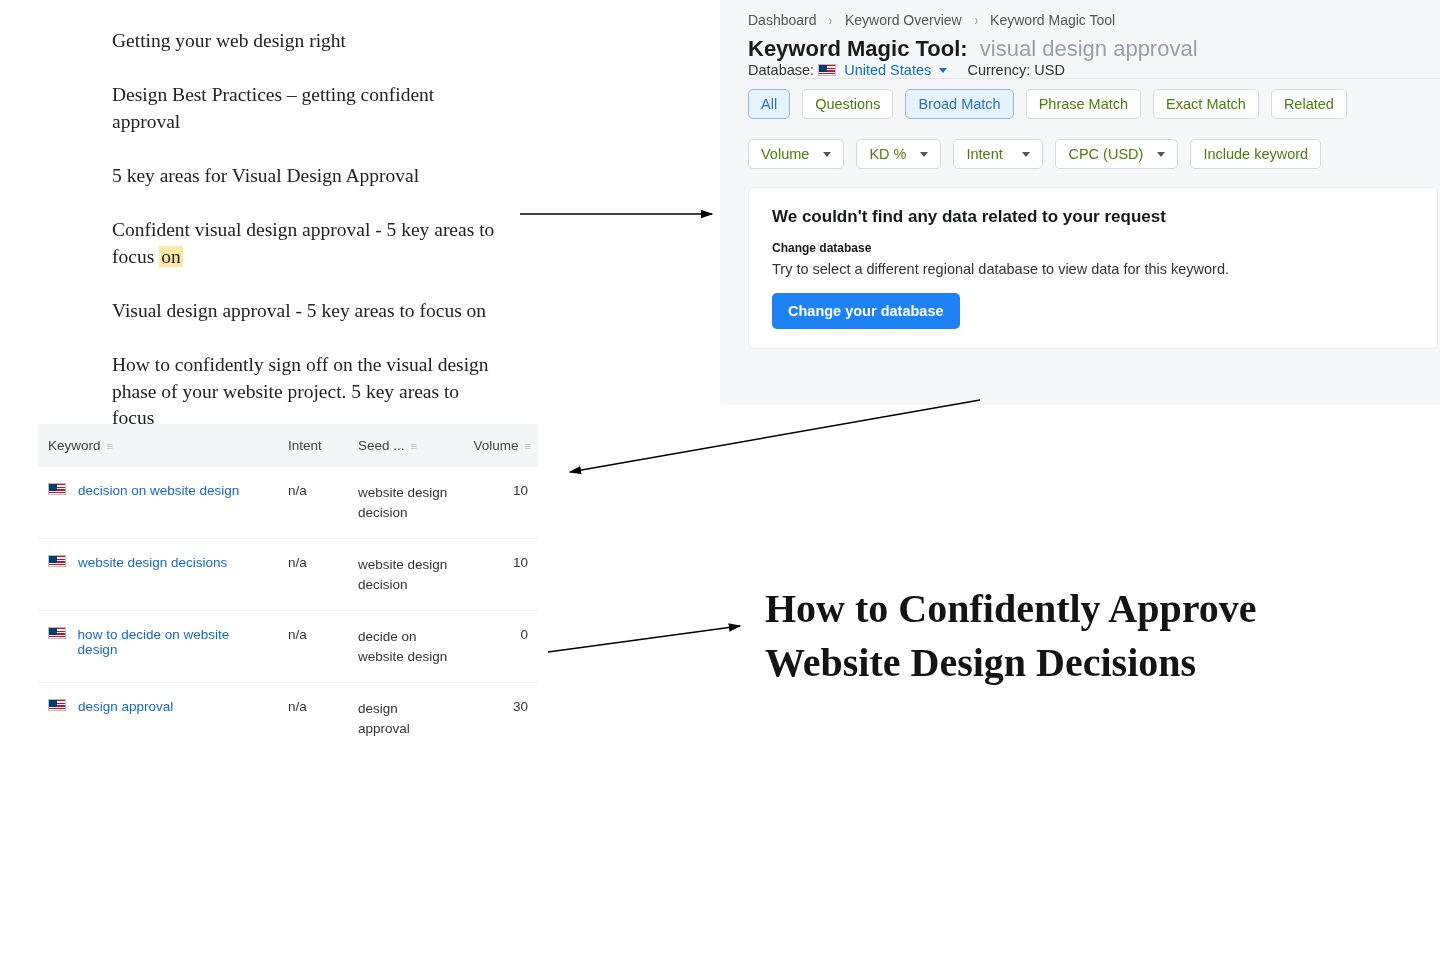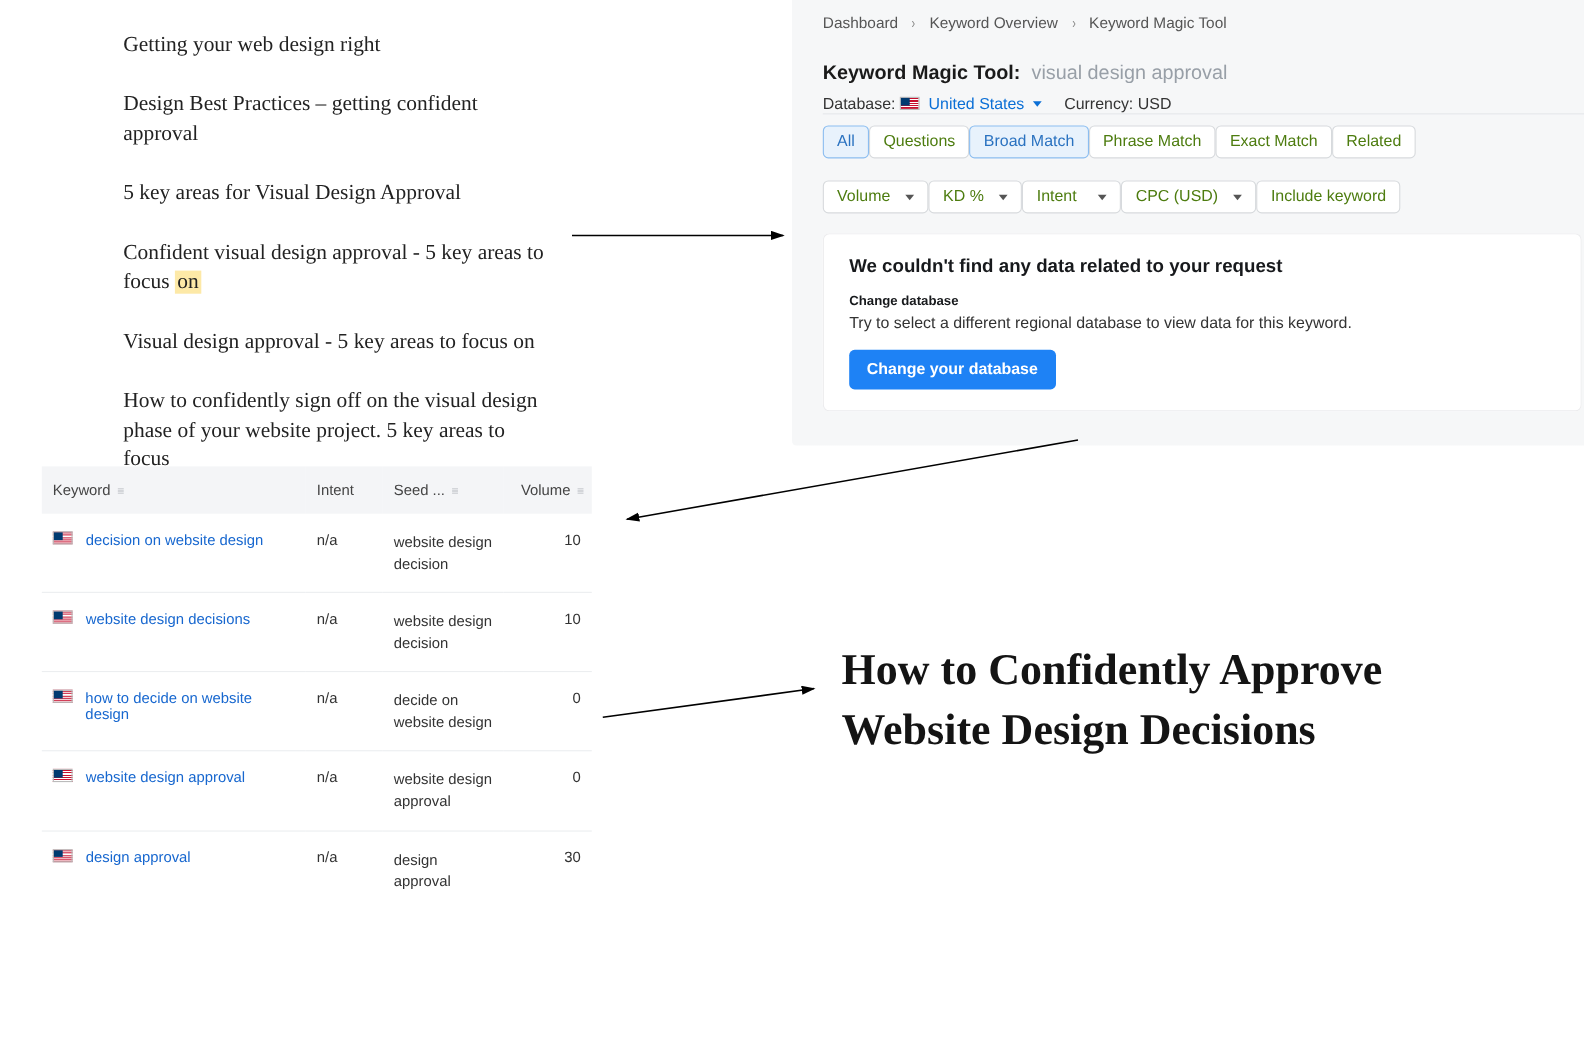--- a/index.html
+++ b/index.html
@@ -5,32 +5,32 @@
   * { box-sizing: border-box; margin: 0; padding: 0; }
   body { font-family: -apple-system, BlinkMacSystemFont, "Segoe UI", Helvetica, Arial, sans-serif; background: #fff; color: #111; width: 1440px; height: 955px; position: relative; overflow: hidden; }
 
   
   .headlines { position: absolute; left: 80px; top: 28px; width: 420px; font-family: Georgia, "Times New Roman", serif; color: #222; font-size: 19.5px; line-height: 1.35; }
   .headlines .hl { margin-bottom: 28px; margin-left: 32px; }
   .hlmark { background: #fde9a7; padding: 0 2px; }
 
   
   .kmt { position: absolute; left: 720px; top: 0; width: 720px; height: 405px; padding: 12px 0 0 28px; background: linear-gradient(#f6f7f8, #f6f7f8); border-radius: 0 0 0 4px; overflow: hidden; }
-  .breadcrumb { font-size: 14px; color: #555; margin-bottom: 28px; }
+  .breadcrumb { font-size: 14px; color: #555; margin-bottom: 8px; }
   .bc-sep { margin: 0 8px; color: #888; display:inline-block; transform: scaleX(0.7);}
-  .kmt-title { font-size: 18px; font-weight: 700; color: #1a1a1a; margin-bottom: 10px; }
+  .kmt-title { font-size: 22px; font-weight: 700; color: #1a1a1a; }
   .kmt-title .term { font-weight: 400; color: #989fa7; }
   .kmt-meta { font-size: 14.5px; color: #333; }
   .kmt-meta .db-link { color: #0b6fd6; cursor: pointer; }
   .flag { display:inline-block; width:18px; height:12px; position:relative; vertical-align:-1px; margin-right:4px; background: linear-gradient(#c70f2e 0 8%, #fff 8% 16%, #c70f2e 16% 24%, #fff 24% 32%, #c70f2e 32% 40%, #fff 40% 48%, #c70f2e 48% 56%, #fff 56% 64%, #c70f2e 64% 72%, #fff 72% 80%, #c70f2e 80% 88%, #fff 88% 96%, #c70f2e 96% 100%); border:0.5px solid #bbb; }
   .flag::before { content:""; position:absolute; left:0; top:0; width:8px; height:6.5px; background:#003a70; }
   .chev-down { display:inline-block; width:0; height:0; border-left:4px solid transparent; border-right:4px solid transparent; border-top:5px solid currentColor; vertical-align:2px; margin-left:4px; }
   .divider { border-top: 1px solid #e5e7ea; margin-right: 0; }
 
-  .row { display:flex; gap:0; padding: 10px 0; }
+  .row { display:flex; gap:12px; padding: 10px 0; }
   .pill, .drop { background:#fff; border:1px solid #d7dadd; border-radius:5px; padding:6px 12px; font-size:14.5px; color:#4d7c0f; white-space:nowrap; cursor:pointer; }
   .pill.sel-all { background:#e8f2fc; border-color:#8bbdf0; color:#2a72c0; }
   .pill.sel-bm  { background:#e8f2fc; border-color:#8bbdf0; color:#2a72c0; }
   .drop { display:flex; align-items:center; gap:10px; }
   .drop .chev-down { border-top-color:#555; }
 
   .empty-card { background:#fff; border-radius:6px; padding:20px 24px; margin-top: 8px; width: 690px; box-shadow: 0 0 0 1px #ececee inset; }
   .empty-card h3 { font-size:17px; font-weight:700; margin-bottom:14px; color:#17191c; }
   .empty-card .sub1 { font-size:12px; font-weight:600; margin-bottom:6px; color:#17191c; }
   .empty-card .sub2 { font-size:14.5px; color:#333; margin-bottom:16px; }
@@ -171,31 +171,20 @@
             </div>
           </td>
           <td>n/a</td>
           <td class="seed">decide on website design</td>
           <td class="right">0</td>
         </tr>
         <tr>
           <td>
             <div class="kw-cell">
               <span class="flag"></span>
-              <span class="kw-link">website design approval</span>
-            </div>
-          </td>
-          <td>n/a</td>
-          <td class="seed">website design approval</td>
-          <td class="right">0</td>
-        </tr>
-        <tr>
-          <td>
-            <div class="kw-cell">
-              <span class="flag"></span>
               <span class="kw-link">design approval</span>
             </div>
           </td>
           <td>n/a</td>
           <td class="seed">design approval</td>
           <td class="right">30</td>
         </tr>
       </tbody>
   </table>
 </div>

